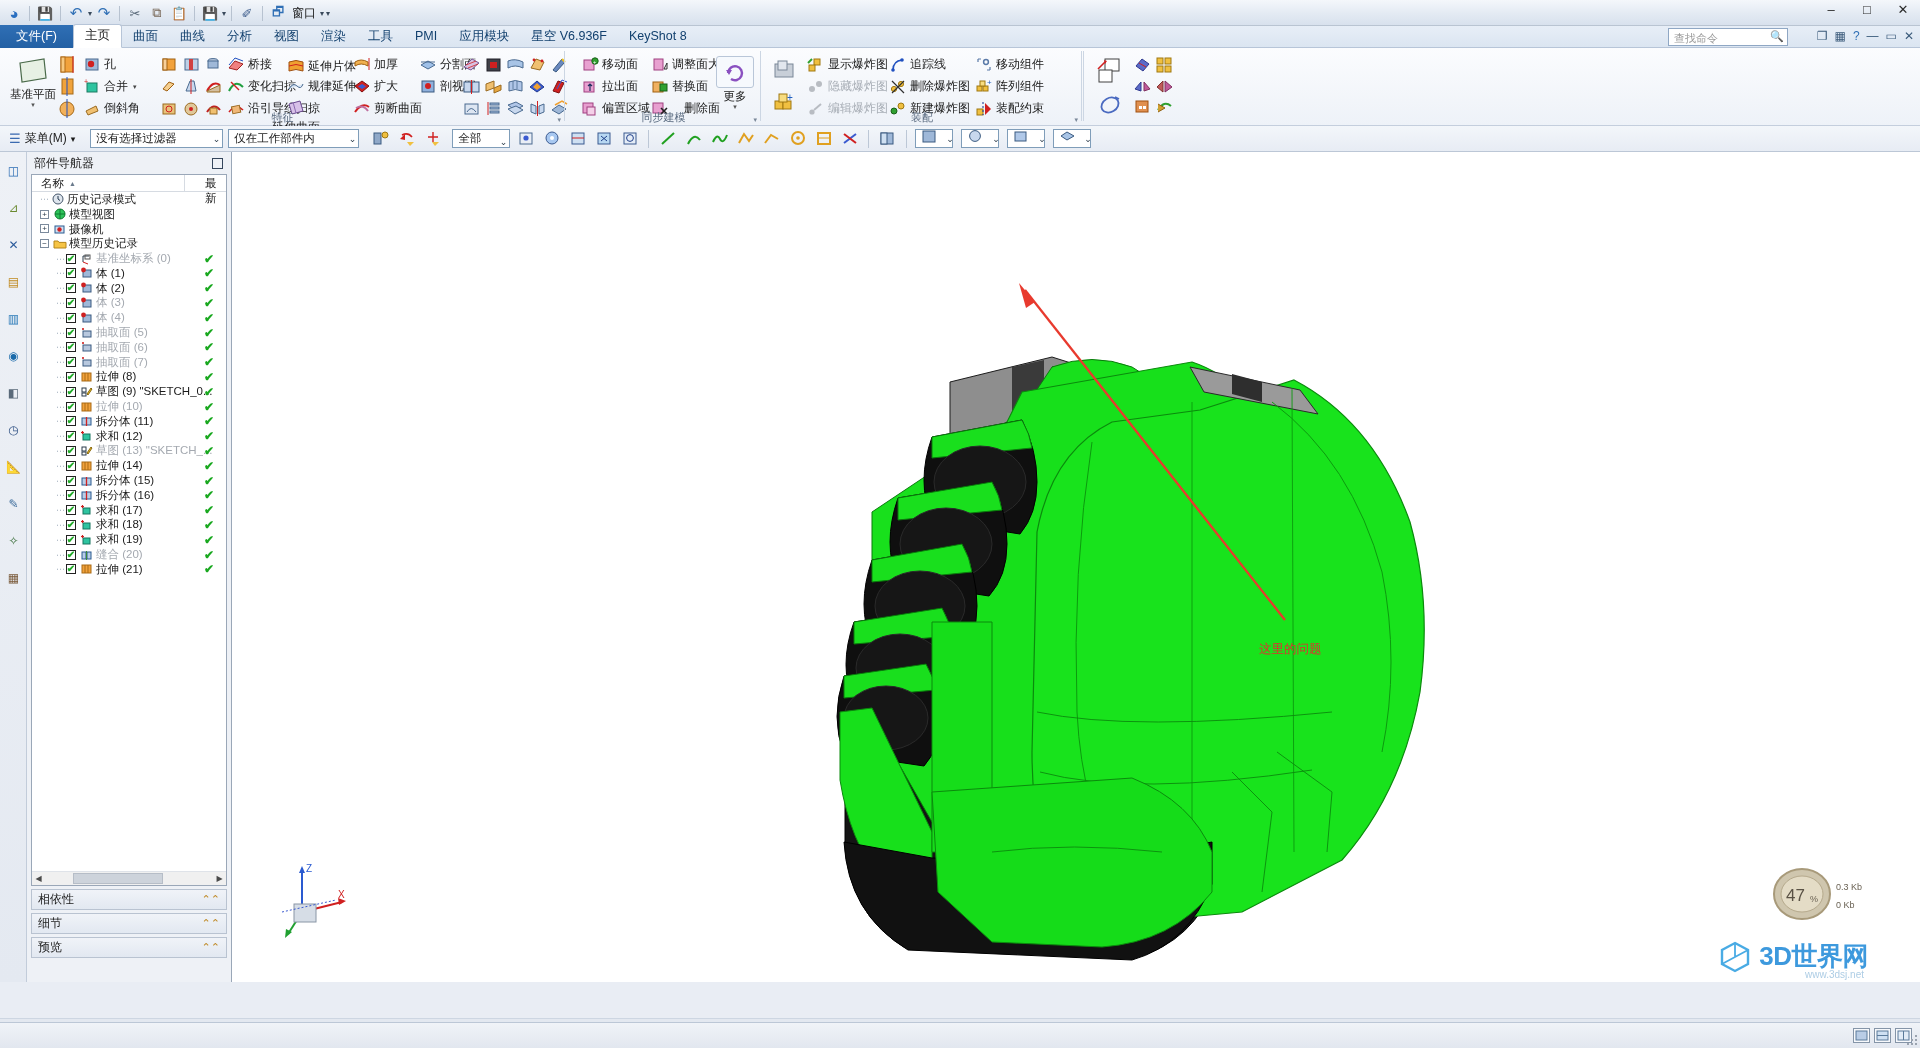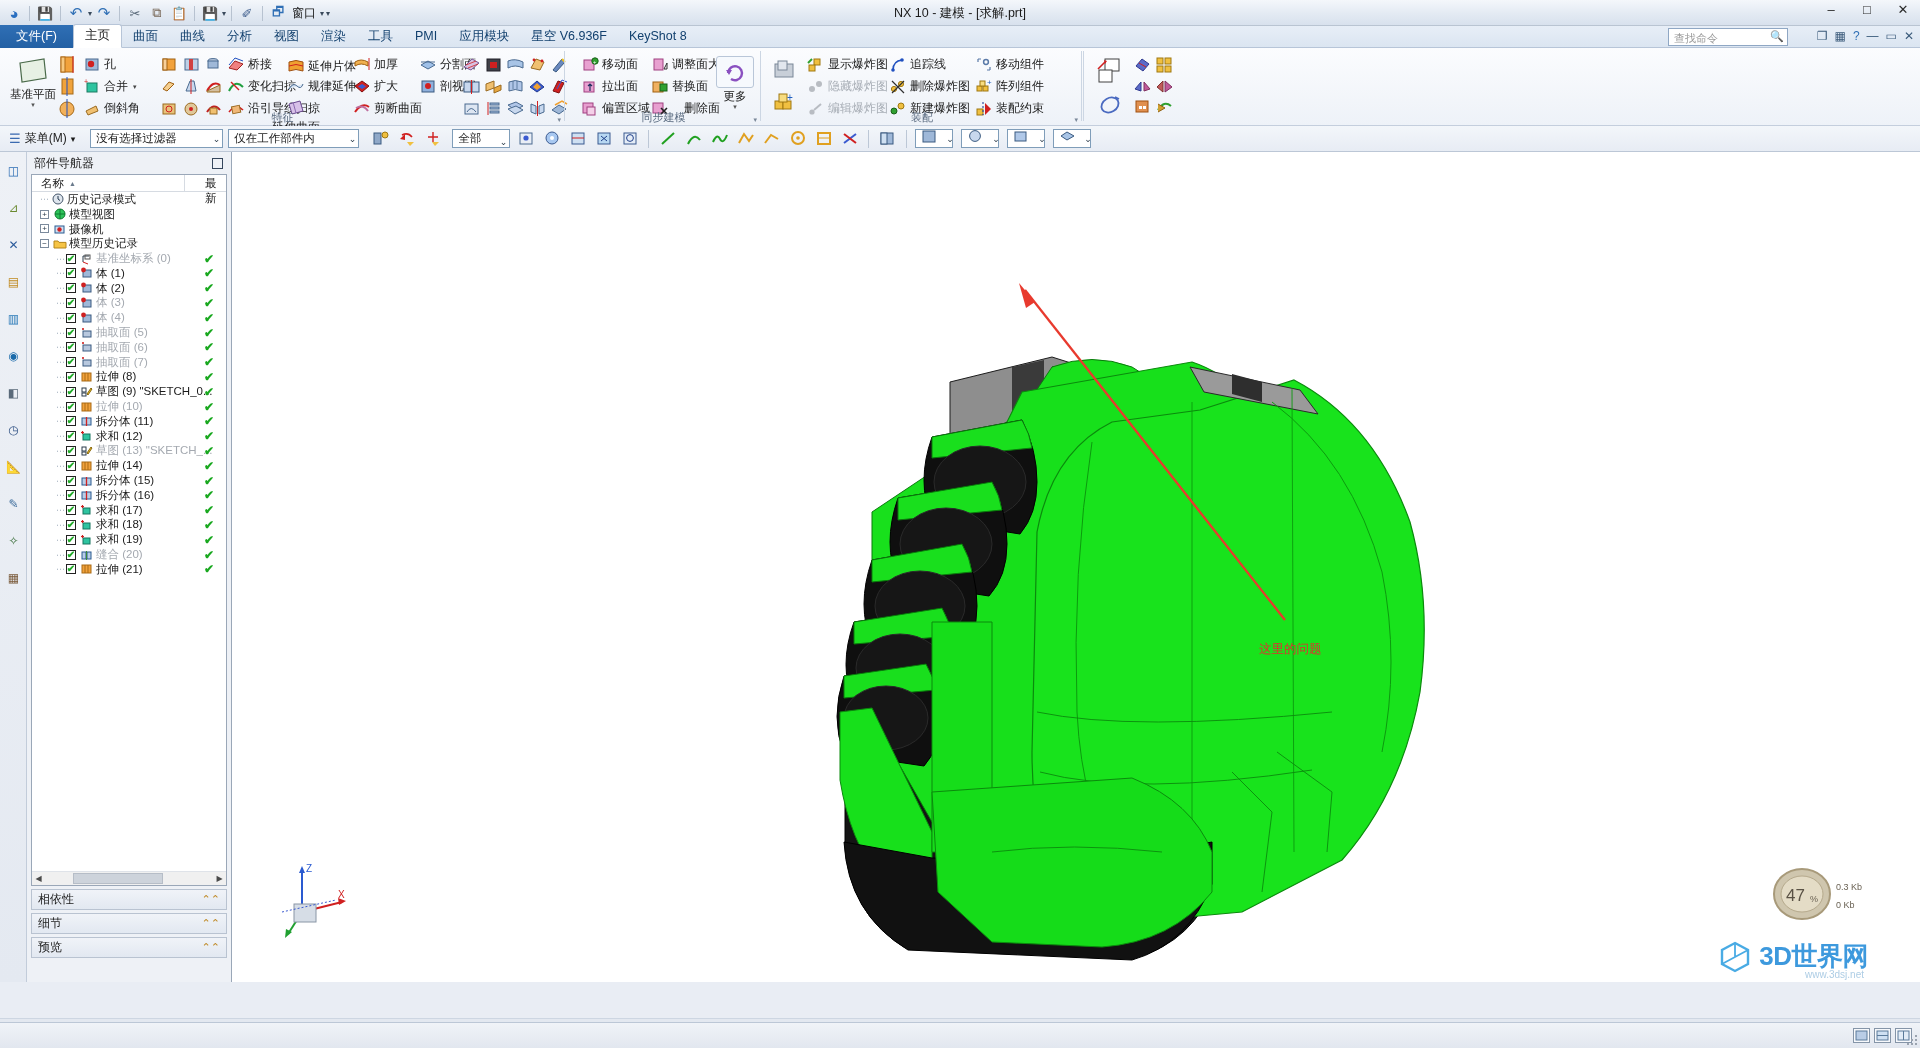--- a/index.html
+++ b/index.html
@@ -188,21 +188,20 @@
       <div class="ic" style="color:#4a5a6a;">💾</div>
       <div class="car">▾</div>
       <div class="sep"></div>
       <div class="ic" style="color:#3a5a8a;">✐</div>
       <div class="sep"></div>
       <div class="ic" style="color:#2f6fb5;">🗗</div>
       <div class="lbl">窗口</div>
       <div class="car">▾</div>
       <div class="car">▾</div>
     </div>
-    <div class="titletext">NX 10 - 建模 - [求解.prt]</div>
     <div class="wbtns">
       <div class="wbtn">–</div>
       <div class="wbtn">□</div>
       <div class="wbtn">✕</div>
     </div>
   </div>
 
   <div class="tabbar">
     <div class="tabs" id="tabs-host">
         <div class="tab file">文件(F)</div>

